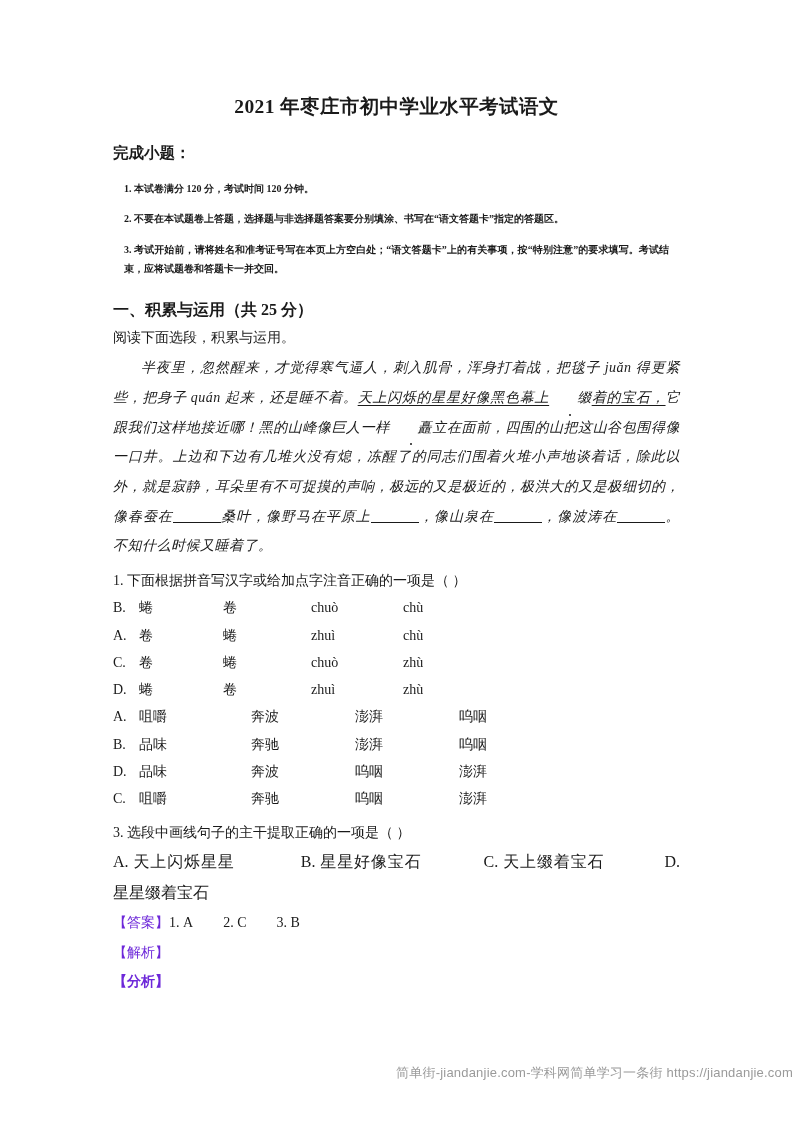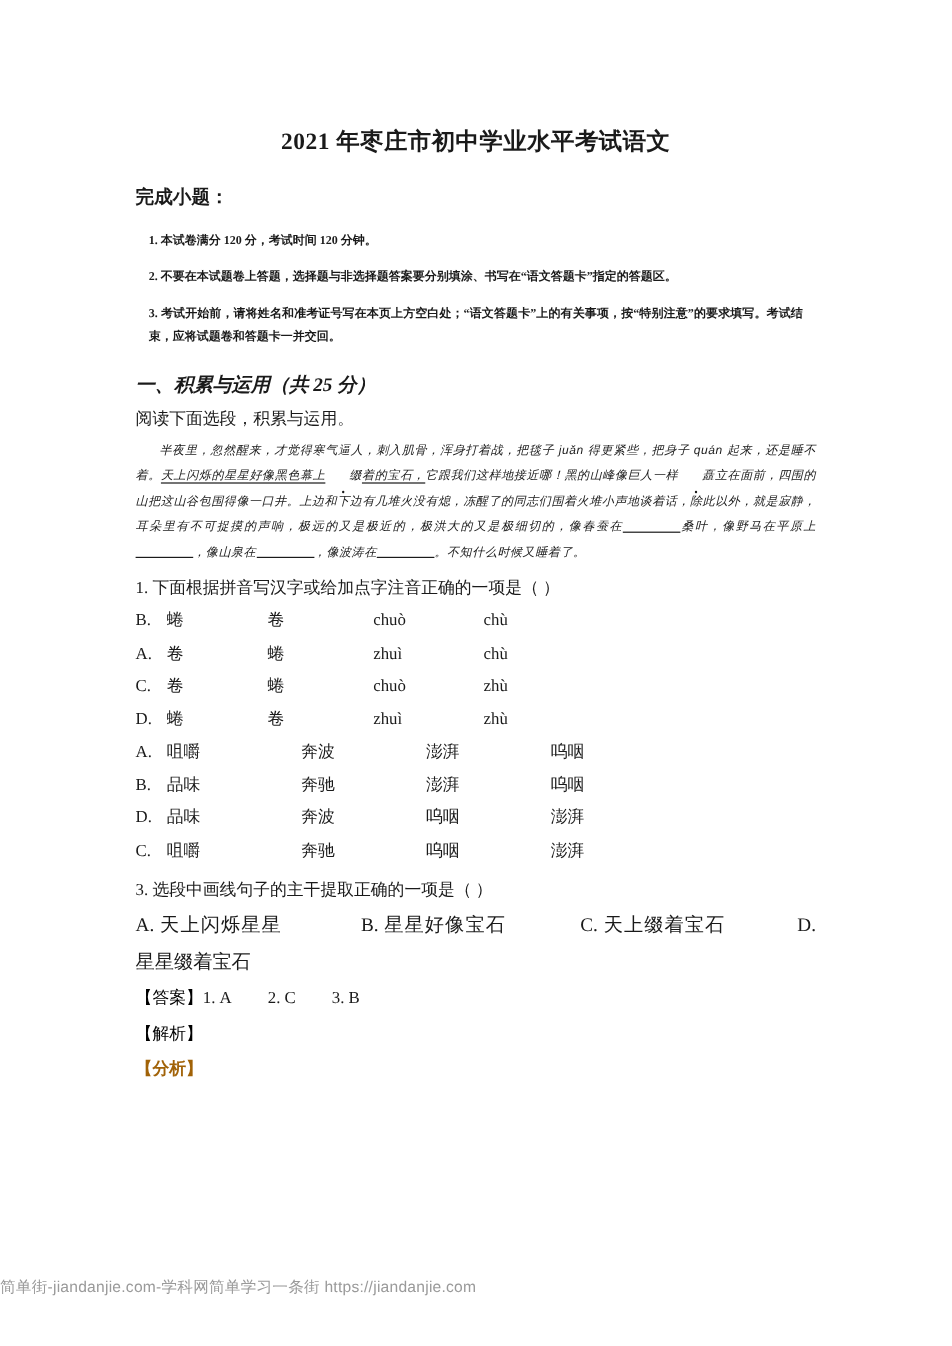--- a/index.html
+++ b/index.html
@@ -17,21 +17,21 @@
   }
   .page {
     position: absolute;
     left: 0; top: 0;
     width: 793px;
     height: 1122px;
     box-sizing: border-box;
     padding: 0 113px;
   }
   .doc-title {
-    margin: 16px;
+    margin: 4px;
     padding-top: 88px;
     text-align: center;
     font-size: 19.5px;
     font-weight: bold;
     letter-spacing: 0.4px;
     line-height: 1.5;
   }
   .notice-head {
     margin: 18px 0 0 0;
     font-size: 15.5px;
@@ -43,34 +43,33 @@
     font-size: 10px;
     font-weight: bold;
     line-height: 1.95;
     text-align: justify;
   }
   .section-head {
     margin: 16px 0 0 0;
     font-size: 16px;
     font-weight: bold;
     line-height: 1.9;
-    font-style: italic;
   }
   .instruction {
     margin: 0;
     font-size: 14px;
     line-height: 1.85;
   }
   .passage {
     margin: 2px 0 0 0;
-    font-size: 10px;
+    font-size: 14px;
     line-height: 2.12;
     text-align: justify;
     text-indent: 2em;
-    font-family: Liberation Sans, sans-serif;
+    font-family: Liberation Serif, serif;
     font-style: italic;
     letter-spacing: 0.5px;
   }
   .passage .u-line {
     text-decoration: underline;
     text-underline-offset: 2.5px;
   }
   .dotted {
     position: relative;
     display: inline-block;
@@ -121,29 +120,29 @@
     margin: 0;
   }
   .opt-inline .gap-a { display: inline-block; width: 66px; }
   .opt-inline .gap-b { display: inline-block; width: 62px; }
   .opt-inline .gap-c { display: inline-block; width: 60px; }
   .meta-line {
     font-size: 14px;
     line-height: 2.1;
     margin: 0;
   }
-  .meta-blue { color: #000000; }
-  .meta-dark { color: #a16207; font-weight: bold; }
+  .meta-blue { color: #6d28d9; }
+  .meta-dark { color: #6d28d9; font-weight: bold; }
   .ans-gap { display: inline-block; width: 30px; }
   .watermark {
     position: absolute;
     left: 0;
     top: 1064px;
     width: 793px;
-    text-align: left;
+    text-align: right;
     font-family: "Liberation Sans", "DejaVu Sans", sans-serif;
     font-size: 13px;
     color: #9a9a9a;
     letter-spacing: 0.2px;
   }
 </style>
 </head>
 <body>
 
 <div class="page">

